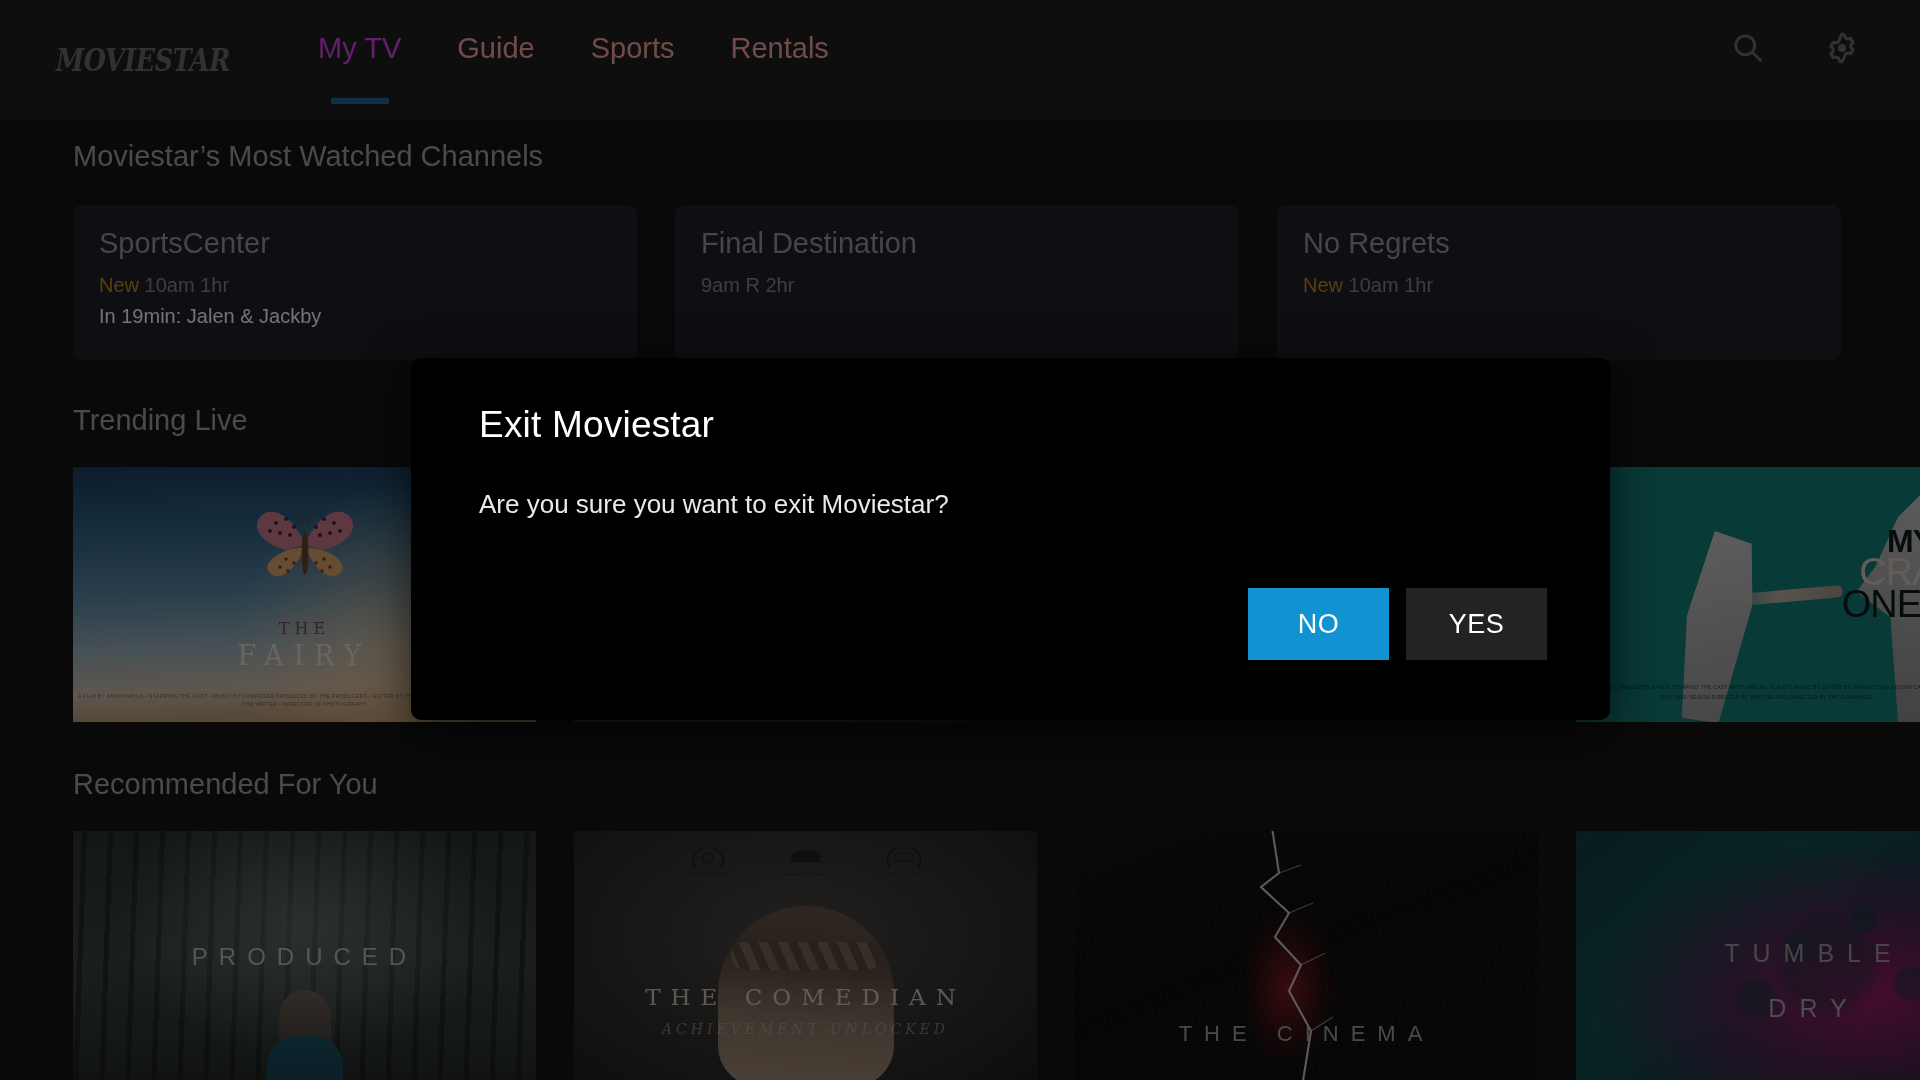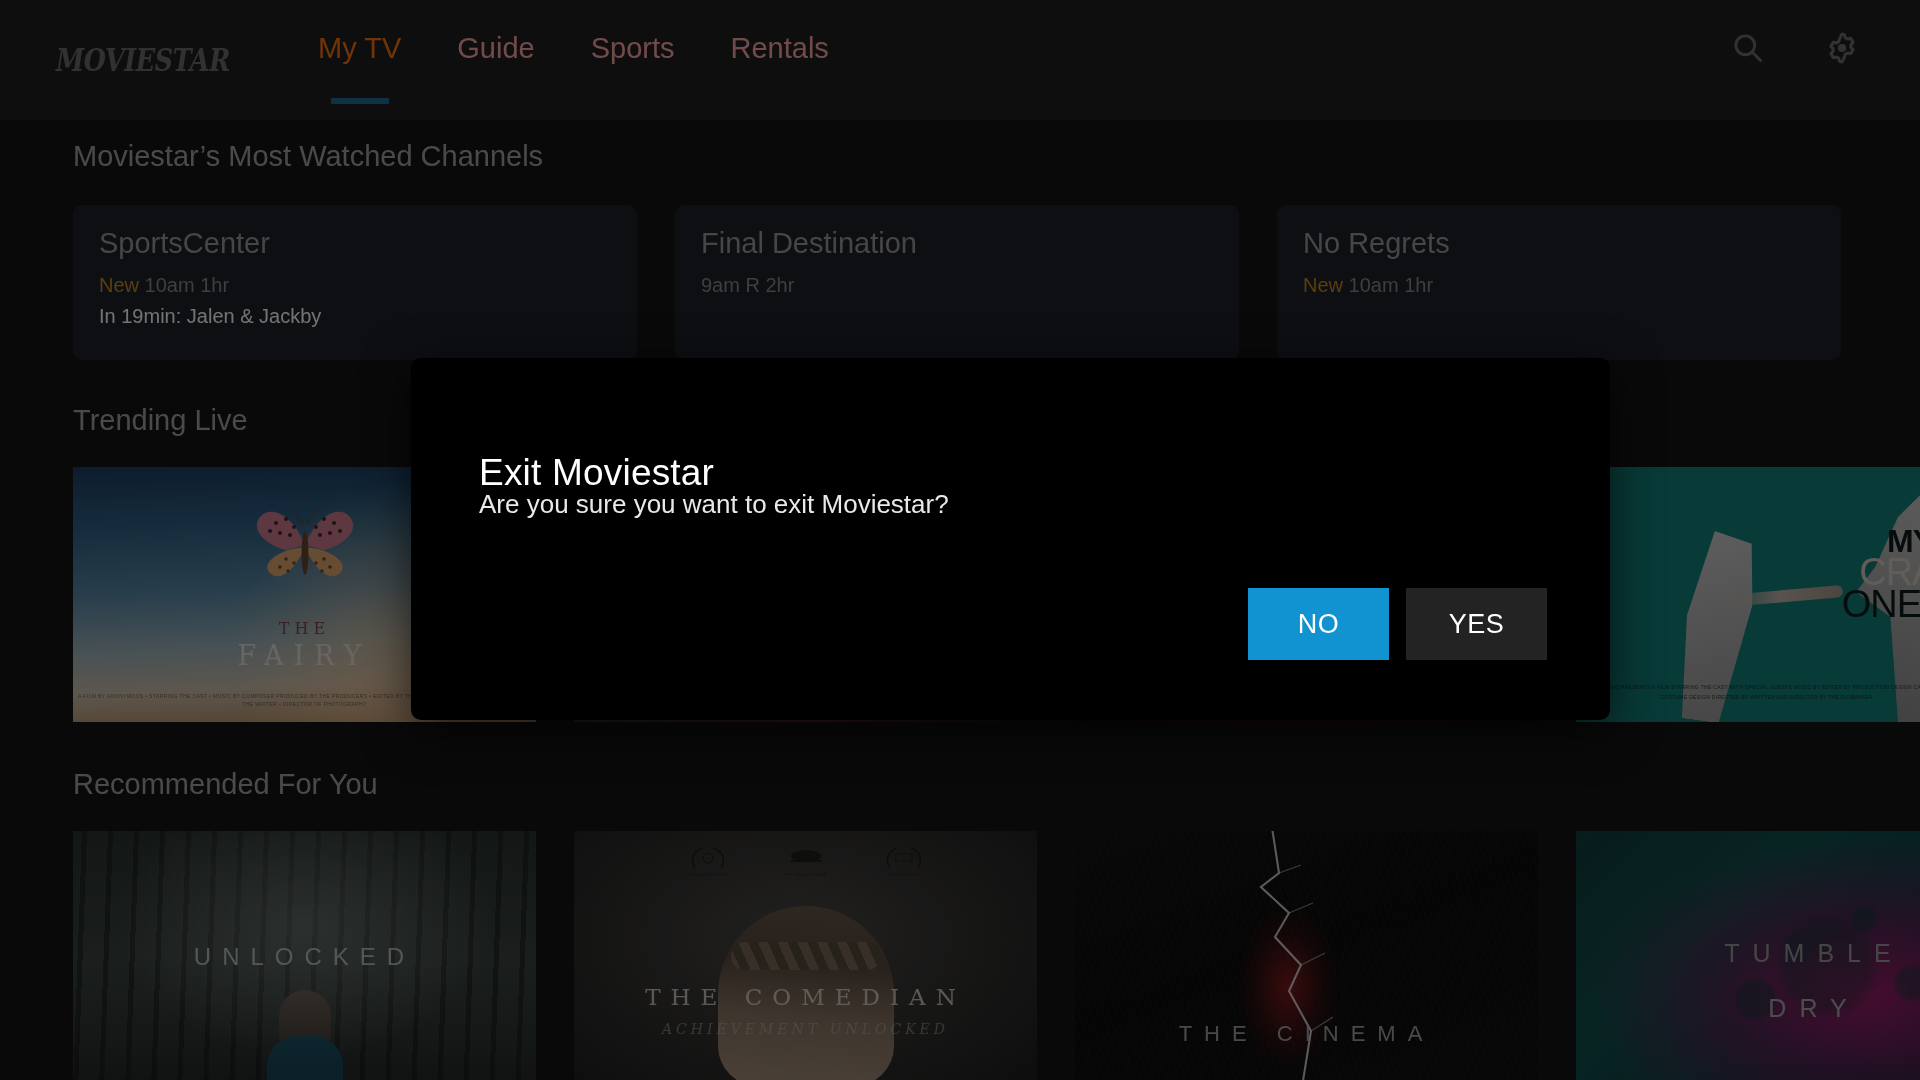--- a/index.html
+++ b/index.html
@@ -36,21 +36,21 @@
     position: relative; height: 120px;
     display: flex; flex-direction: column; align-items: center; justify-content: flex-start;
     padding: 0 28px;
     cursor: pointer;
   }
   .nav-item-label {
     font-size: 29px; color: #fca5a5; line-height: 120px;
     height: 96px; display: flex; align-items: center;
     white-space: nowrap;
   }
-  .nav-item.active .nav-item-label { color: #f97316; }
+  .nav-item.active .nav-item-label { color: #d946ef; }
   .nav-underline {
     position: absolute; bottom: 16px; left: 50%; transform: translateX(-50%);
     width: 58px; height: 6px; background: #1f6f96; border-radius: 1px;
     display: none;
   }
   .nav-item.active .nav-underline { display: block; }
 
   .nav-right {
     margin-left: auto; display: flex; align-items: center;
     height: 96px; padding-right: 56px; gap: 50px;
@@ -245,21 +245,21 @@
   .dialog {
     position: absolute;
     left: 411px; top: 358px;
     width: 1199px; height: 362px;
     background: #000;
     border-radius: 10px;
     box-shadow: 0 12px 48px rgba(0,0,0,.65);
   }
   .dialog-title {
     position: absolute; left: 68px; top: 46px;
-    font-size: 37px; color: #ffffff; letter-spacing: .2px; white-space: nowrap; margin-top: 48px;
+    font-size: 37px; color: #ffffff; letter-spacing: .2px; white-space: nowrap;
   }
   .dialog-message {
     position: absolute; left: 68px; top: 131px;
     font-size: 26px; color: #e9e9e9; white-space: nowrap;
   }
   .dialog-actions {
     position: absolute; right: 63px; bottom: 60px;
     display: flex; gap: 17px; padding-left: 15px;
   }
   .btn {
@@ -460,21 +460,21 @@
       <div class="rail">
 
         <div class="poster">
           <div class="art art-forest">
             <div class="forest-trunks"></div>
             <div class="forest-mist"></div>
             <div class="forest-figure">
               <div class="forest-hair"></div>
               <div class="forest-hood"></div>
             </div>
-            <div class="label journey-label">UNLOCKED</div>
+            <div class="label journey-label">PRODUCED</div>
           </div>
         </div>
 
         <div class="poster">
           <div class="art art-comedian">
             <div class="comedian-head"></div>
             <div class="comedian-braid"></div>
             <div class="laurels">
               <div class="laurel">
                 <svg width="46" height="26" viewBox="0 0 46 26">

